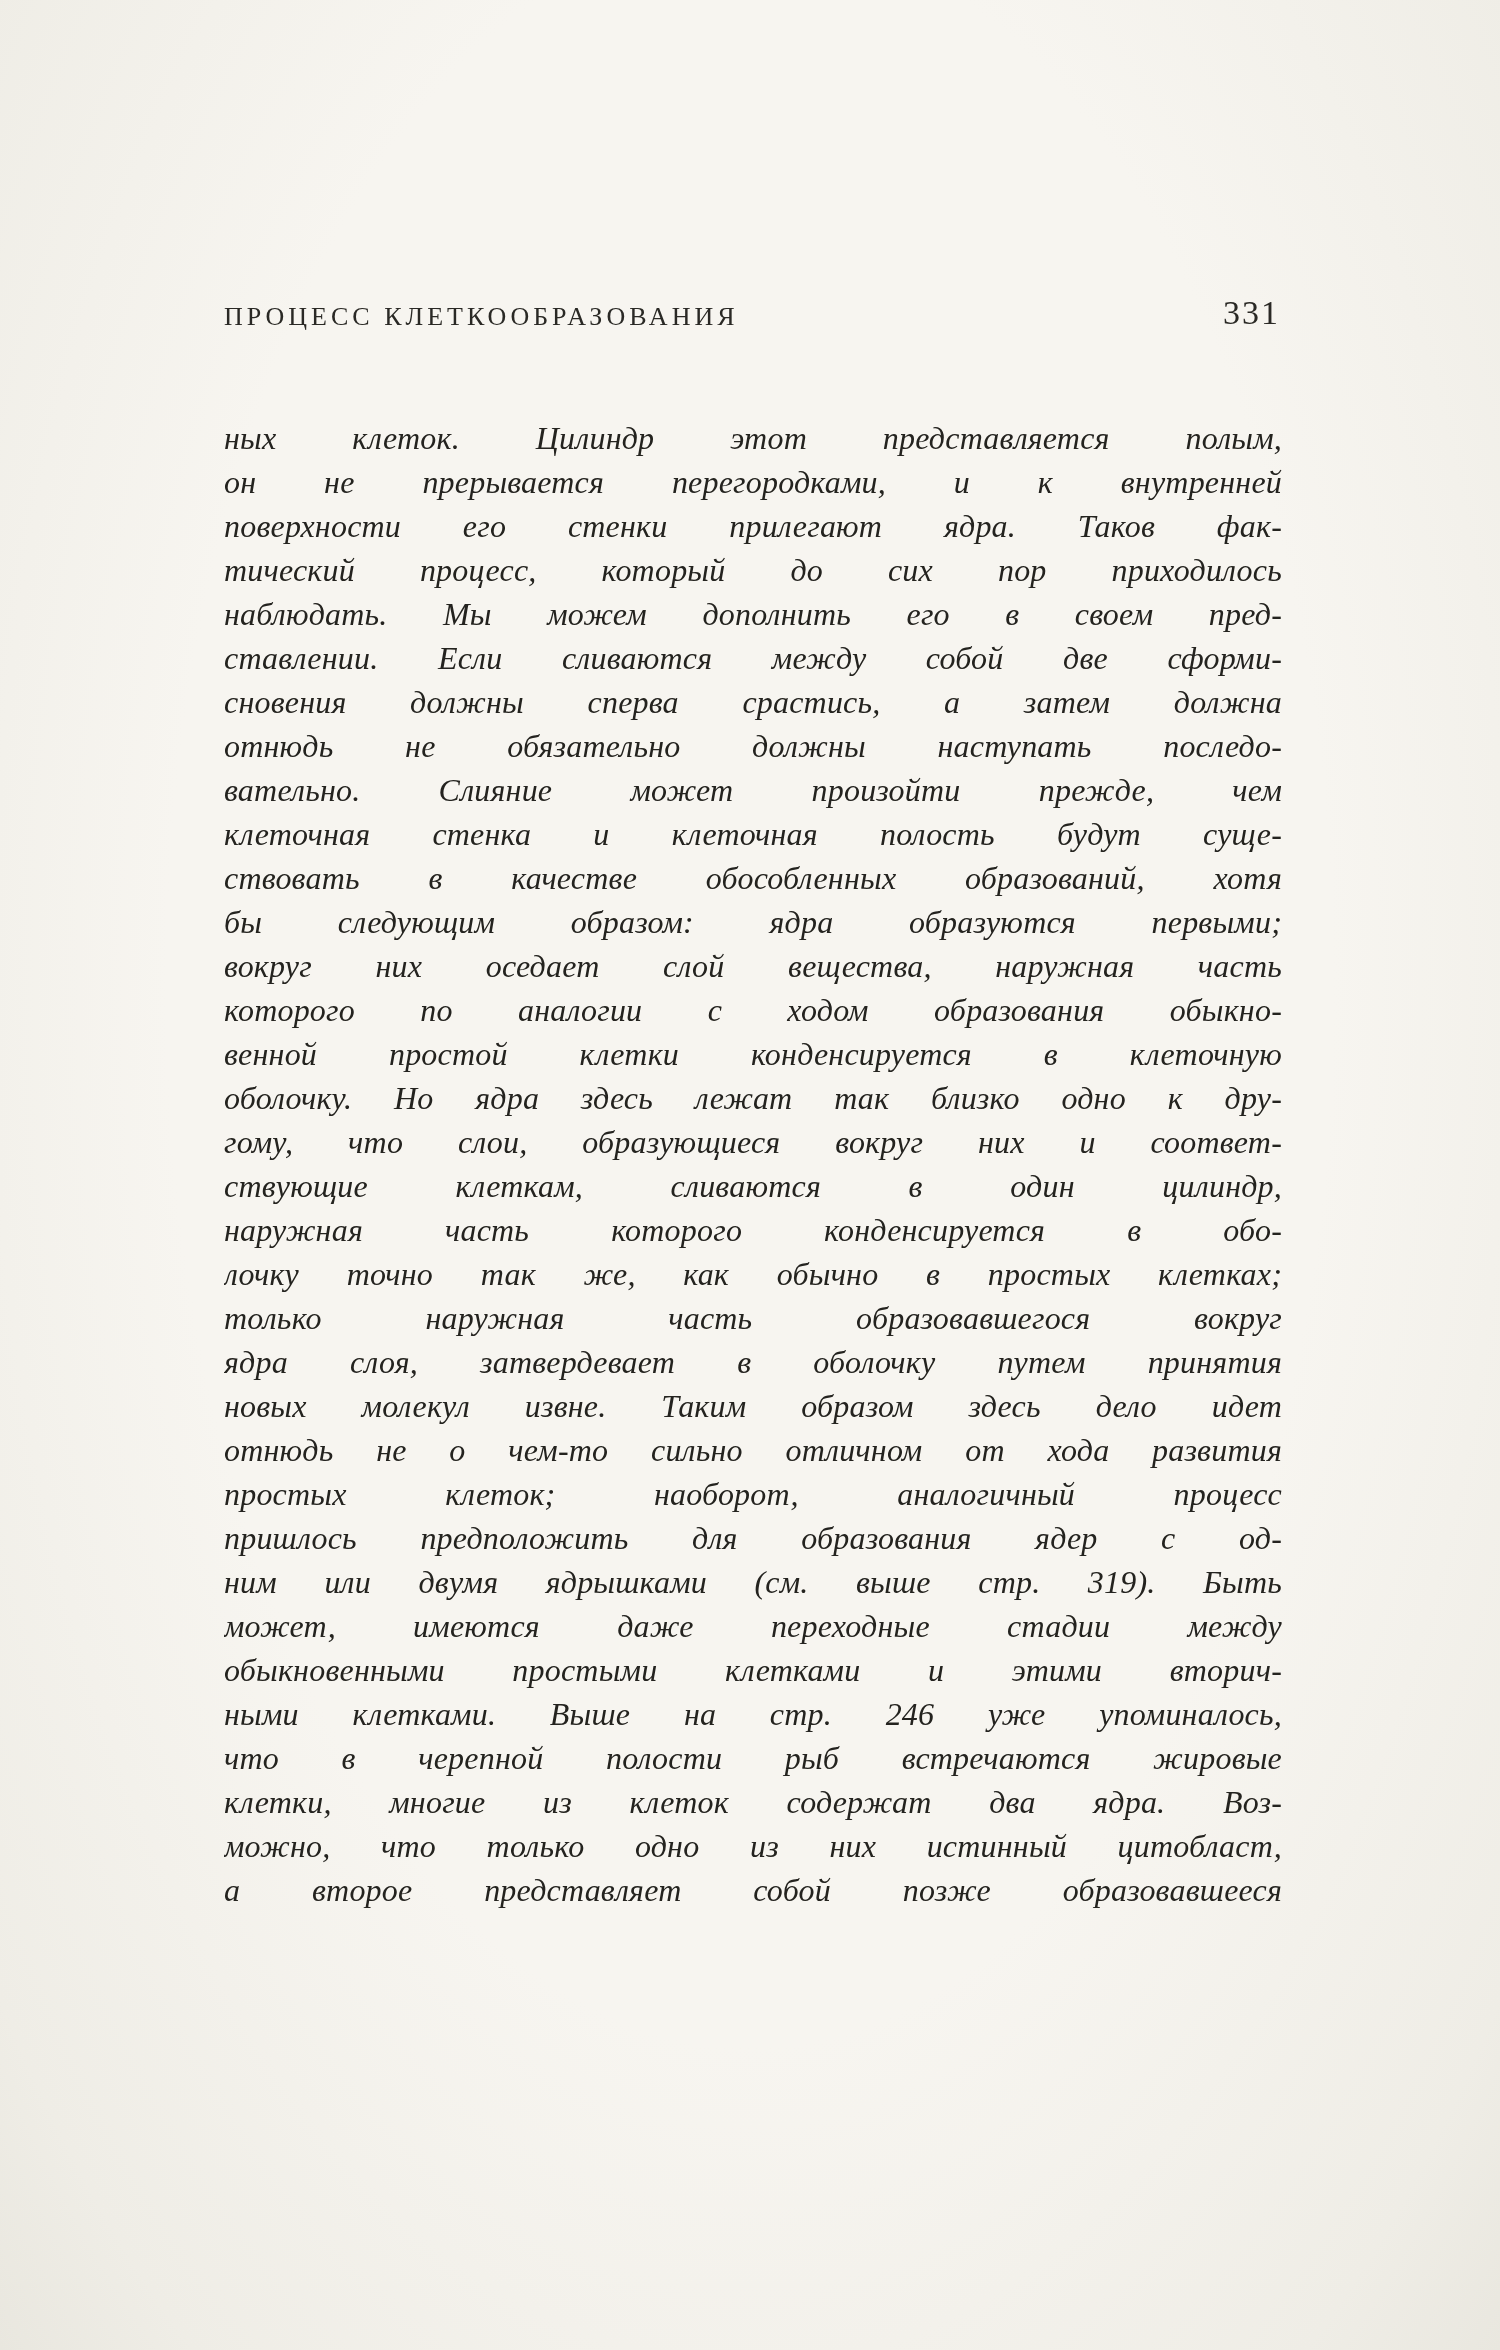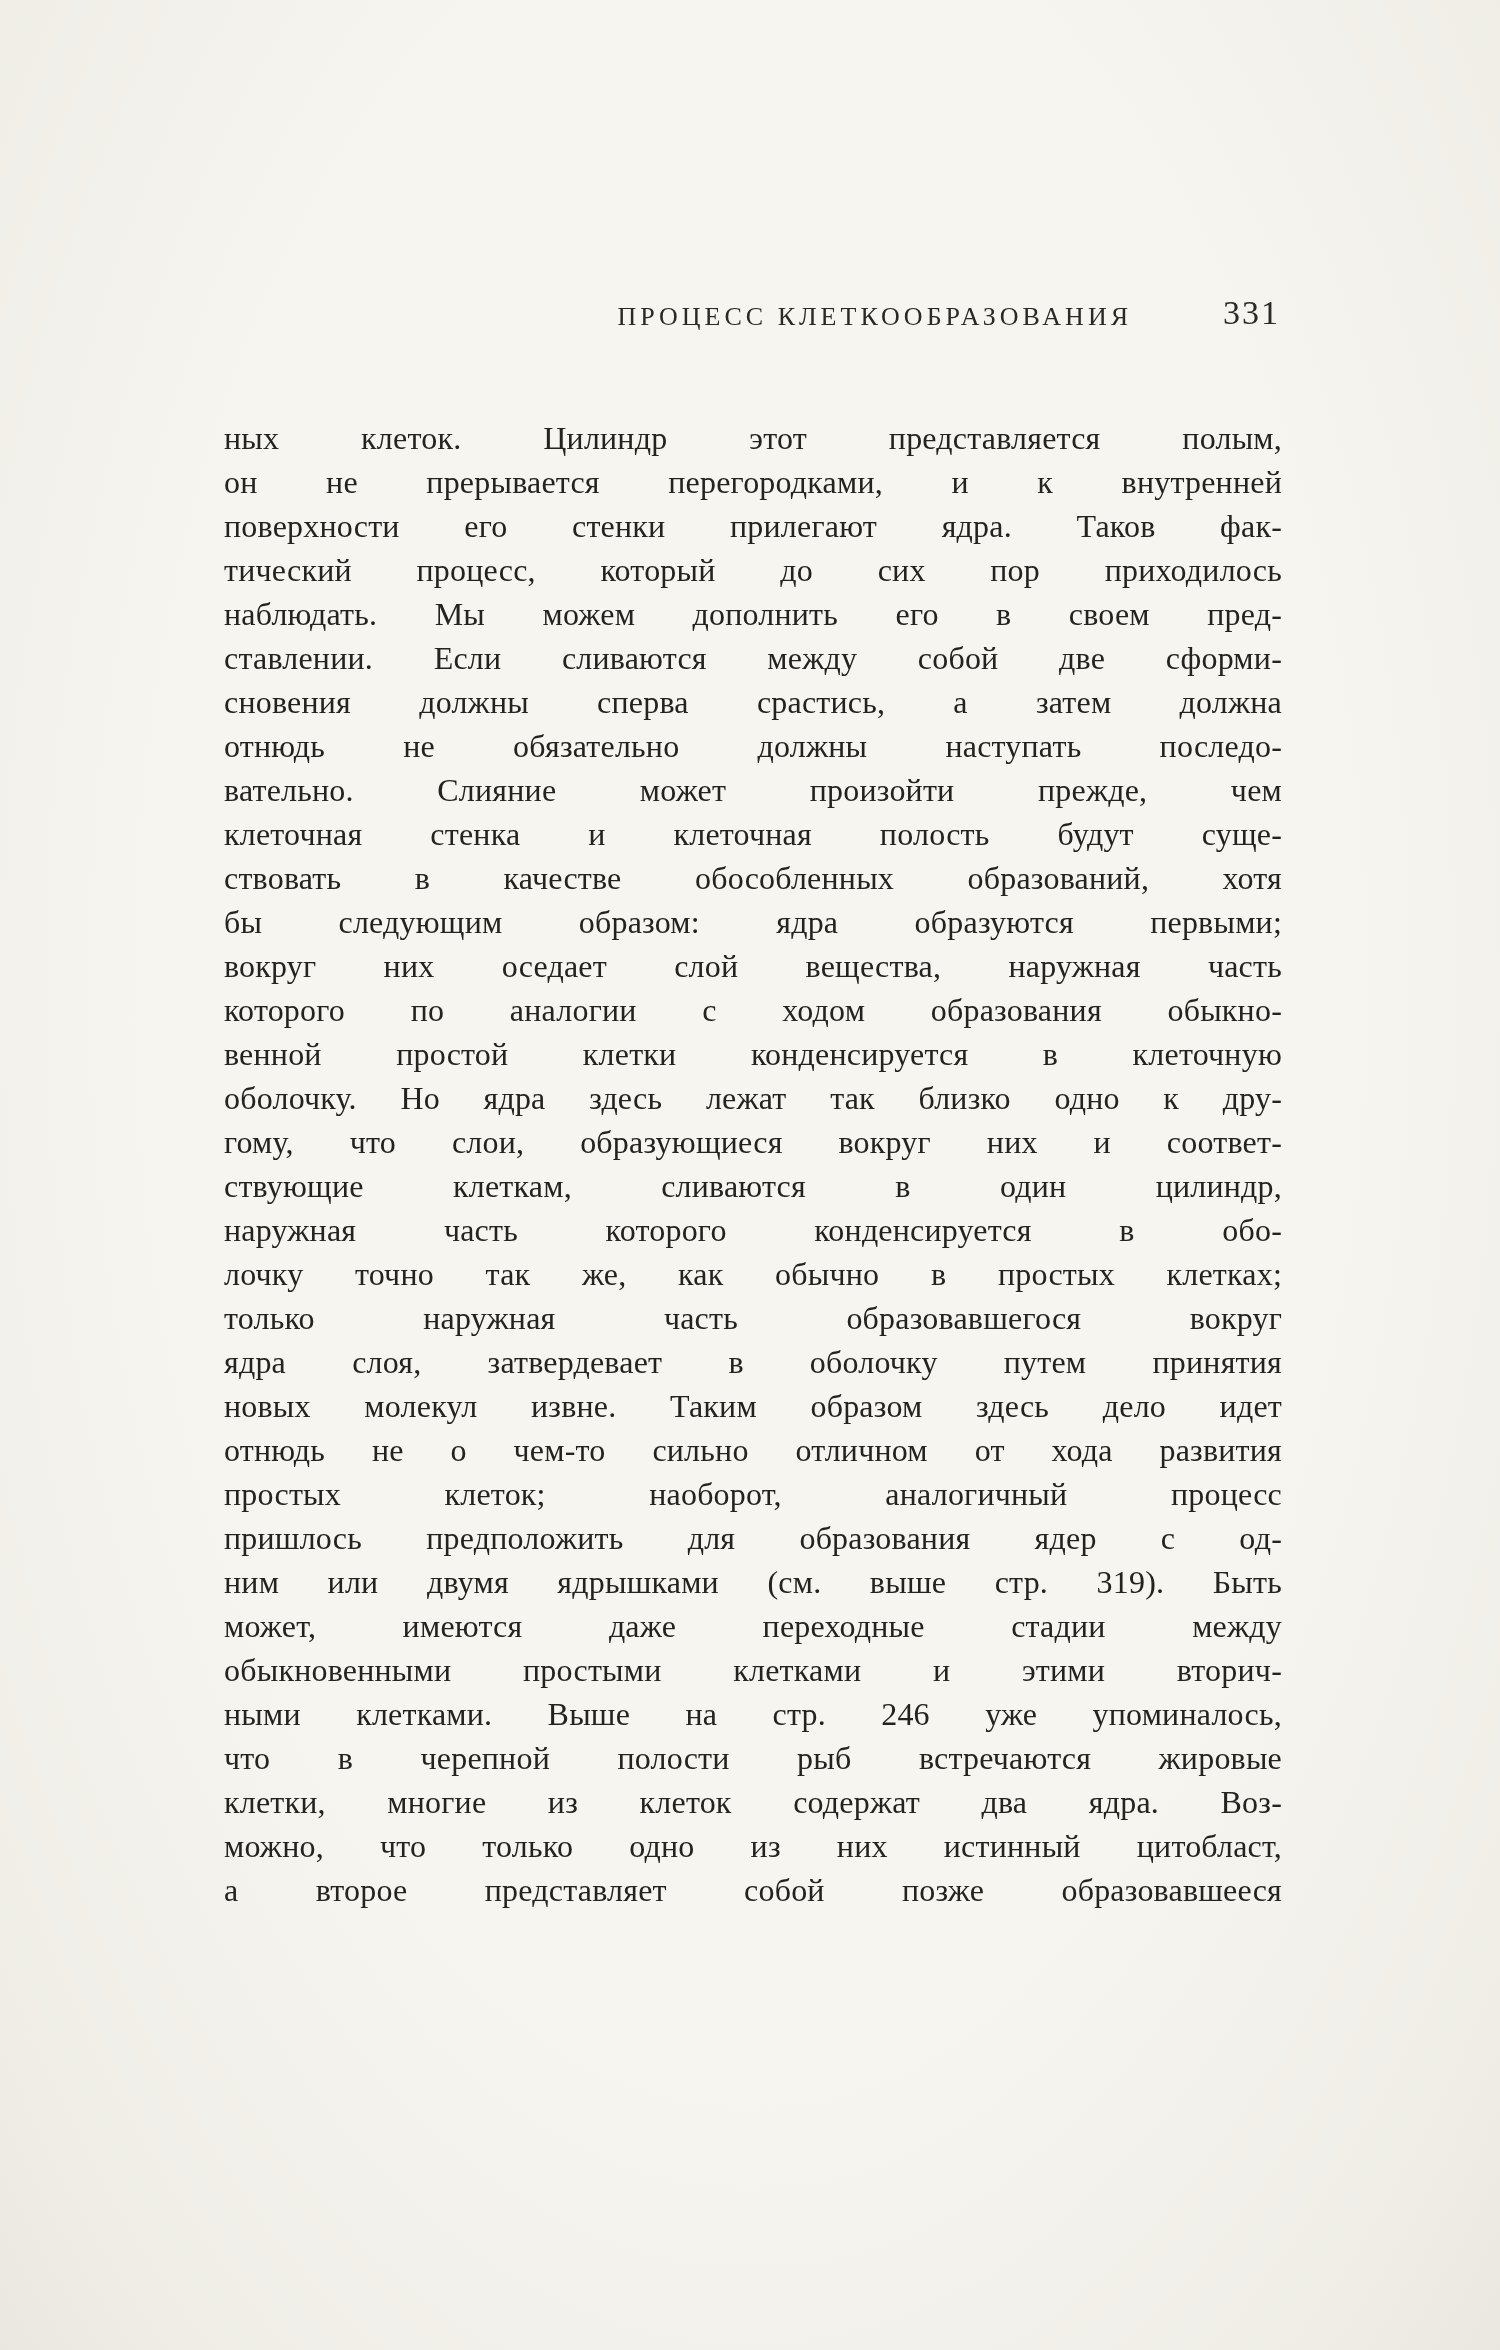--- a/index.html
+++ b/index.html
@@ -27,39 +27,40 @@
   .header-row {
     position: relative;
     height: 42px;
     margin-bottom: 78px;
   }
   .running-head {
     position: absolute;
     left: 0;
     right: 150px;
     top: 6px;
-    text-align: right;
+    text-align: left;
     font-size: 26px;
     font-weight: 500;
     letter-spacing: 4px;
     color: #2a2925;
   }
   .page-number {
     position: absolute;
     right: 2px;
     top: -2px;
     font-size: 34px;
     letter-spacing: 2px;
     color: #2a2925;
     text-align: center;
   }
   .body-text {
     font-size: 32px;
     line-height: 44px;
     letter-spacing: 0.2px;
+    font-style: italic;
   }
   .line {
     text-align: justify;
     text-align-last: justify;
     -moz-text-align-last: justify;
     text-justify: inter-word;
     word-spacing: 2px;
     height: 44px;
     overflow: hidden;
   }

